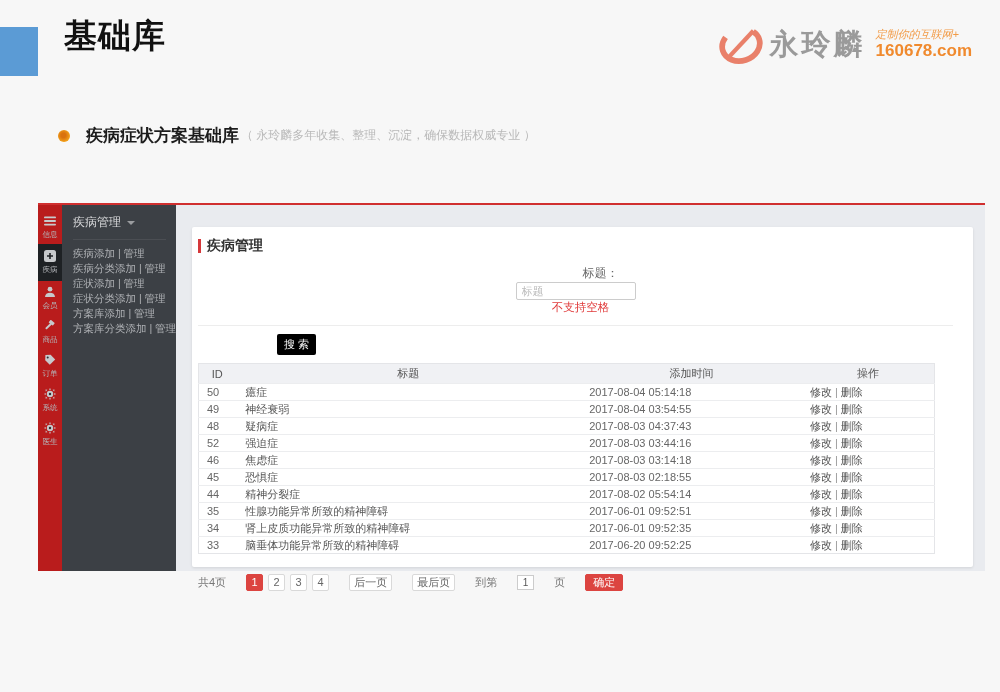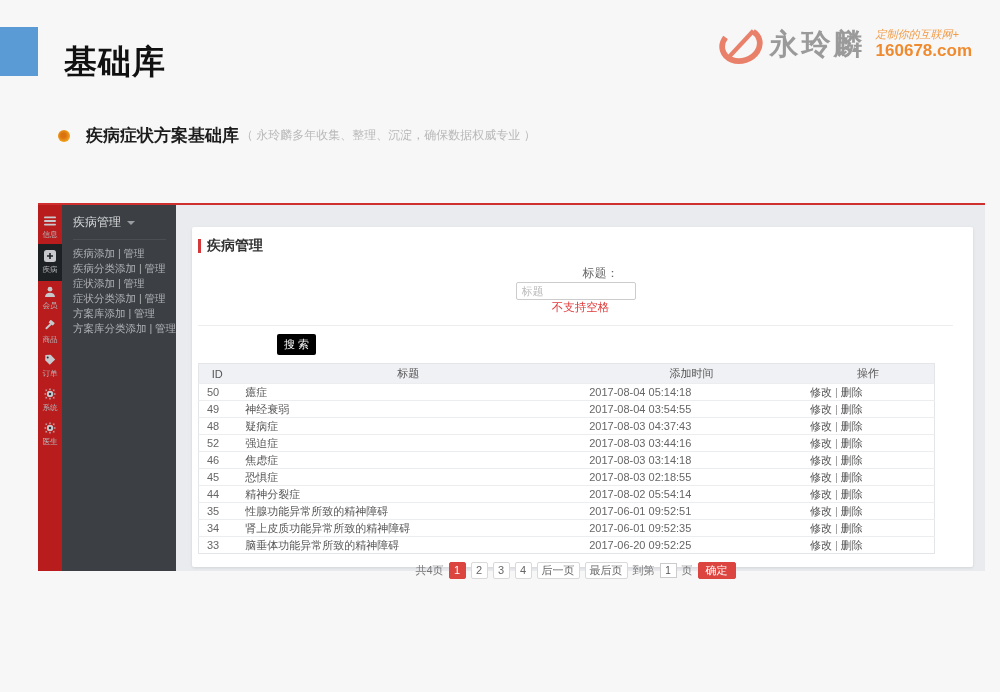--- a/index.html
+++ b/index.html
@@ -6,21 +6,21 @@
   html,body { width:1000px; height:692px; }
   body {
     position:relative; overflow:hidden;
     background:#f7f7f7;
     font-family:"Liberation Sans","DejaVu Sans",sans-serif;
     color:#333;
   }
 
   
   .blue-square { position:absolute; left:0; top:27px; width:38px; height:49px; background:#5b9bd5; }
-  .page-title { position:absolute; left:64px; top:40px; font-size:33px; font-weight:bold; color:#111; letter-spacing:1px; }
+  .page-title { position:absolute; left:64px; top:14px; font-size:33px; font-weight:bold; color:#111; letter-spacing:1px; }
 
   .logo { position:absolute; right:28px; top:24px; display:flex; align-items:center; }
   .logo-emblem { width:46px; height:42px; margin-right:6px; }
   .logo-brand { font-size:29px; font-weight:bold; color:#9a9a9a; letter-spacing:3px; }
   .logo-right { margin-left:10px; display:flex; flex-direction:column; line-height:1.2; }
   .logo-tagline { font-size:11px; color:#f29b46;font-style:italic; }
   .logo-domain { font-size:17px; font-weight:bold; color:#f08a2e; }
 
   
   .section-row { position:absolute; left:58px; top:124px; display:flex; align-items:center; }
@@ -66,21 +66,21 @@
   .btn-search { margin-left:79px; background:#000000; color:#fff; border:none; border-radius:2px; font-size:11px; padding:3px 7px; cursor:pointer; }
 
   table.data { width:calc(100% - 18px); margin-top:8px; border-collapse:collapse; border:1px solid #e4e5e8; font-size:11px; }
   table.data thead th { background:#f0f1f4; color:#555; font-weight:normal; height:20px; text-align:center; }
   table.data td { border-top:1px solid #ecedef; color:#666; height:17px; padding:0 0 0 8px; text-align:left; }
   table.data td.c-title { padding-left:10px; color:#555; }
   .col-id { width:5%; } .col-title { width:47%; } .col-time { width:30%; } .col-ops { width:18%; }
   .op-sep { color:#999; margin:0 3px; }
   .op-link { color:#555; cursor:pointer; }
 
-  .pager { margin-top:8px; display:flex; align-items:center; justify-content:center; gap:5px; font-size:11px; color:#777; }
+  .pager { margin-top:20px; display:flex; align-items:center; gap:20px; font-size:11px; color:#777; }
   .pg-btn { min-width:17px; height:17px; line-height:15px; text-align:center; background:#fff; border:1px solid #d9d9d9; border-radius:2px; color:#666; padding:0 4px; cursor:pointer; }
   .pg-btn.active { background:#dc4440; border-color:#dc4440; color:#fff; }
   .pg-input { width:17px; height:15px; border:1px solid #ccc; text-align:center; font-size:10px; color:#555; outline:none; }
   .pg-confirm { background:#dc4440; border:1px solid #dc4440; color:#fff; border-radius:2px; height:17px; line-height:15px; padding:0 7px; cursor:pointer; }
 </style>
 </head>
 <body>
 
 <div class="blue-square"></div>
 <div class="page-title">基础库</div>

